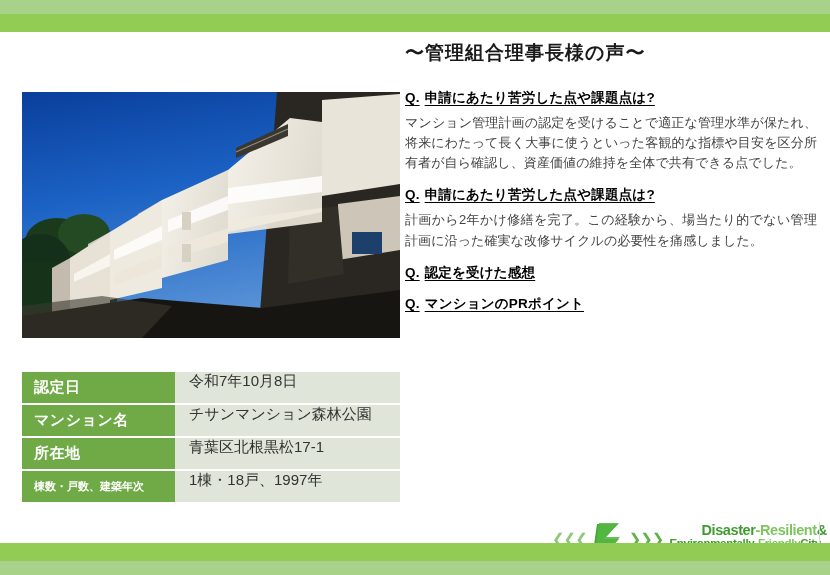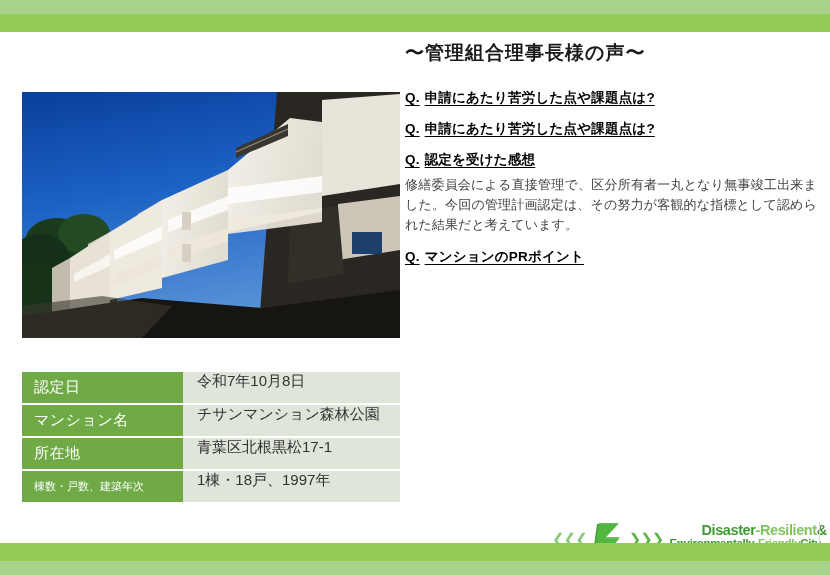--- a/index.html
+++ b/index.html
@@ -89,23 +89,23 @@
     width: 378px;
     border-collapse: separate;
     border-spacing: 0 2px;
   }
   .info-table tr { height: 31px; }
   .info-table th {
     width: 137px;
     background: #6faa47;
     color: #ffffff;
     font-size: 15px;
-    font-weight: normal;
+    font-weight: bold;
     text-align: left;
-    padding: 0 12px 0 12px;
+    padding: 0 4px 0 12px;
     letter-spacing: 0.5px;
     white-space: nowrap;
     vertical-align: middle;
   }
   .info-table th.small {
     font-size: 11px;
     letter-spacing: 0px;
   }
   .info-table td {
     background: #dfe5d9;
@@ -351,33 +351,34 @@
     </tbody>
   </table>
 
   <div class="right-col">
     <h1 class="section-title">〜管理組合理事長様の声〜</h1>
 
     <div class="qa-block">
       <div class="q-head">
         <span class="qmark">Q.</span><span>申請にあたり苦労した点や課題点は?</span>
       </div>
+      <p class="a-body">マンション管理計画の認定を受けることで適正な管理水準が保たれ、将来にわたって長く大事に使うといった客観的な指標や目安を区分所有者が自ら確認し、資産価値の維持を全体で共有できる点でした。</p>
     </div>
 
     <div class="qa-block">
       <div class="q-head">
         <span class="qmark">Q.</span><span>申請にあたり苦労した点や課題点は?</span>
       </div>
+      <p class="a-body">計画から2年かけ修繕を完了。この経験から、場当たり的でない管理計画に沿った確実な改修サイクルの必要性を痛感しました。</p>
     </div>
 
     <div class="qa-block">
       <div class="q-head">
         <span class="qmark">Q.</span><span>認定を受けた感想</span>
       </div>
-      <p class="a-body">修繕委員会による直接管理で、区分所有者一丸となり無事竣工出来ました。今回の管理計画認定は、その努力が客観的な指標として認められた結果だと考えています。</p>
     </div>
 
     <div class="qa-block">
       <div class="q-head">
         <span class="qmark">Q.</span><span>マンションのPRポイント</span>
       </div>
     </div>
   </div>
 
   <div class="footer-logo">

